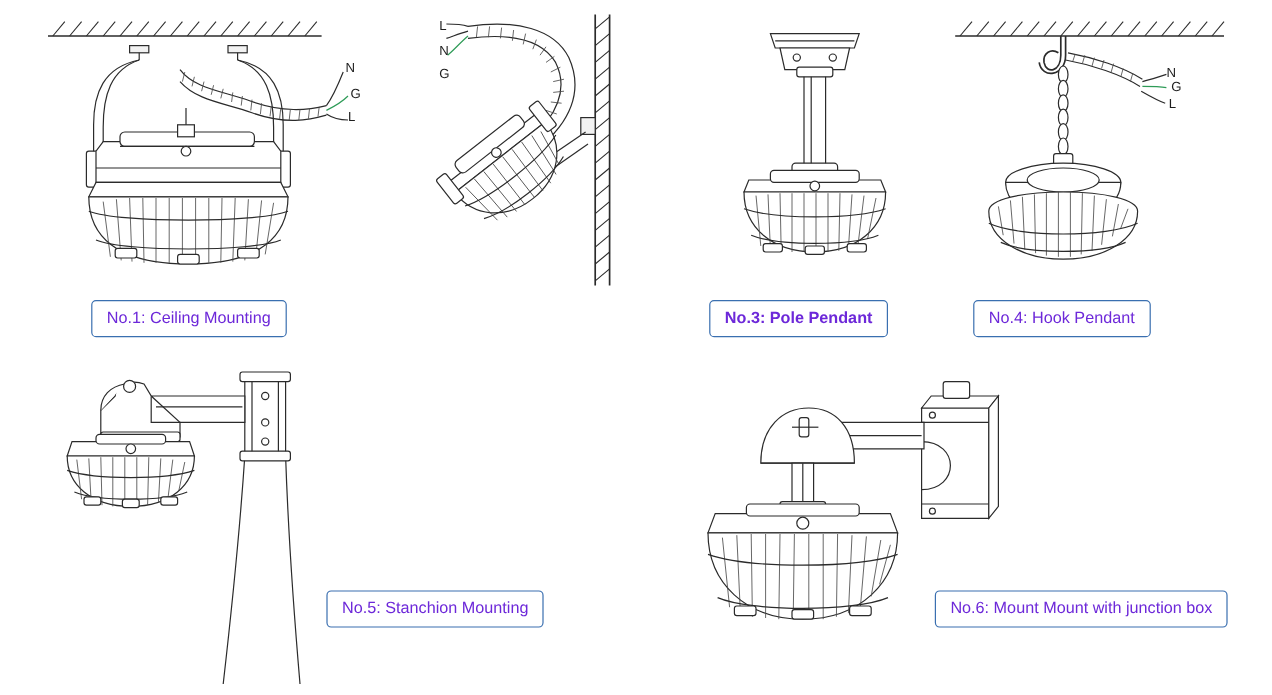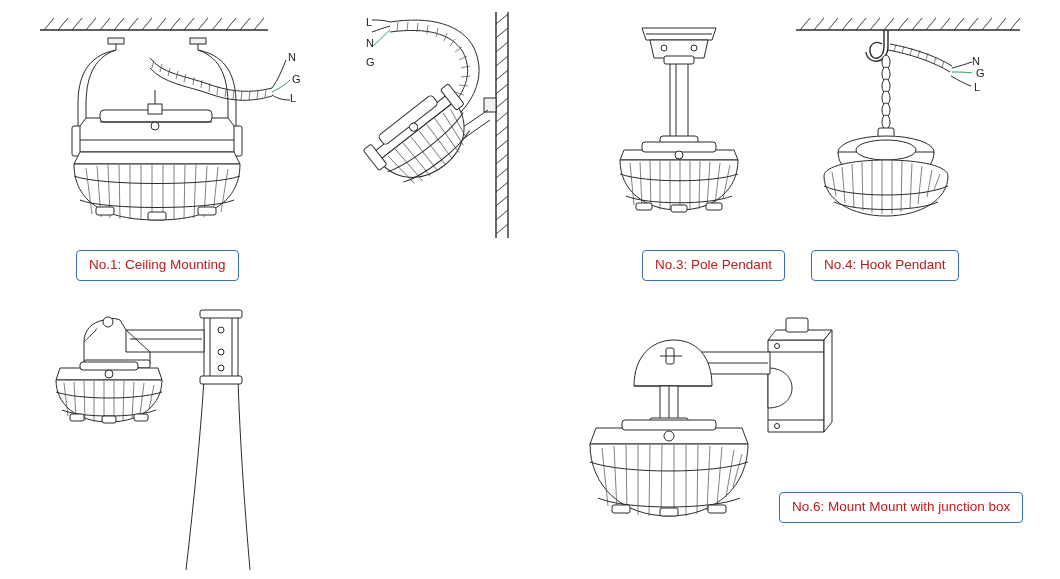--- a/index.html
+++ b/index.html
@@ -19,21 +19,21 @@
     left: 0; top: 0;
     width: 1060px;
     height: 579px;
   }
   .caption {
     position: absolute;
     box-sizing: border-box;
     border: 1px solid #3a6fb0;
     border-radius: 4px;
     background: #ffffff;
-    color: #b91c1c;
+    color: #6d28d9;
     font-size: 13.5px;
     line-height: 1;
     padding: 7px 12px 8px 12px;
     white-space: nowrap;
     font-family: "Liberation Sans", sans-serif;
   }
   .wirelabel {
     position: absolute;
     font-size: 11px;
     color: #1d1d1d;
@@ -447,17 +447,18 @@
 
   <span class="wirelabel" style="left:366px; top:17px;">L</span>
   <span class="wirelabel" style="left:366px; top:38px;">N</span>
   <span class="wirelabel" style="left:366px; top:57px;">G</span>
 
   <span class="wirelabel" style="left:972px; top:56px;">N</span>
   <span class="wirelabel" style="left:976px; top:68px;">G</span>
   <span class="wirelabel" style="left:974px; top:82px;">L</span>
 
   <div class="caption" style="left:76px;  top:250px;">No.1: Ceiling Mounting</div>
-  <div class="caption" style="left:642px; top:250px;">No.3: Pole Pendant</div>
+  <div class="caption" style="left:591px; top:250px;font-weight:bold;">No.3: Pole Pendant</div>
   <div class="caption" style="left:811px; top:250px;text-align:right;">No.4: Hook Pendant</div>
+  <div class="caption" style="left:272px; top:492px;">No.5: Stanchion Mounting</div>
   <div class="caption" style="left:779px; top:492px;">No.6: Mount Mount with junction box</div>
 
 </div>
 
 </body></html>

